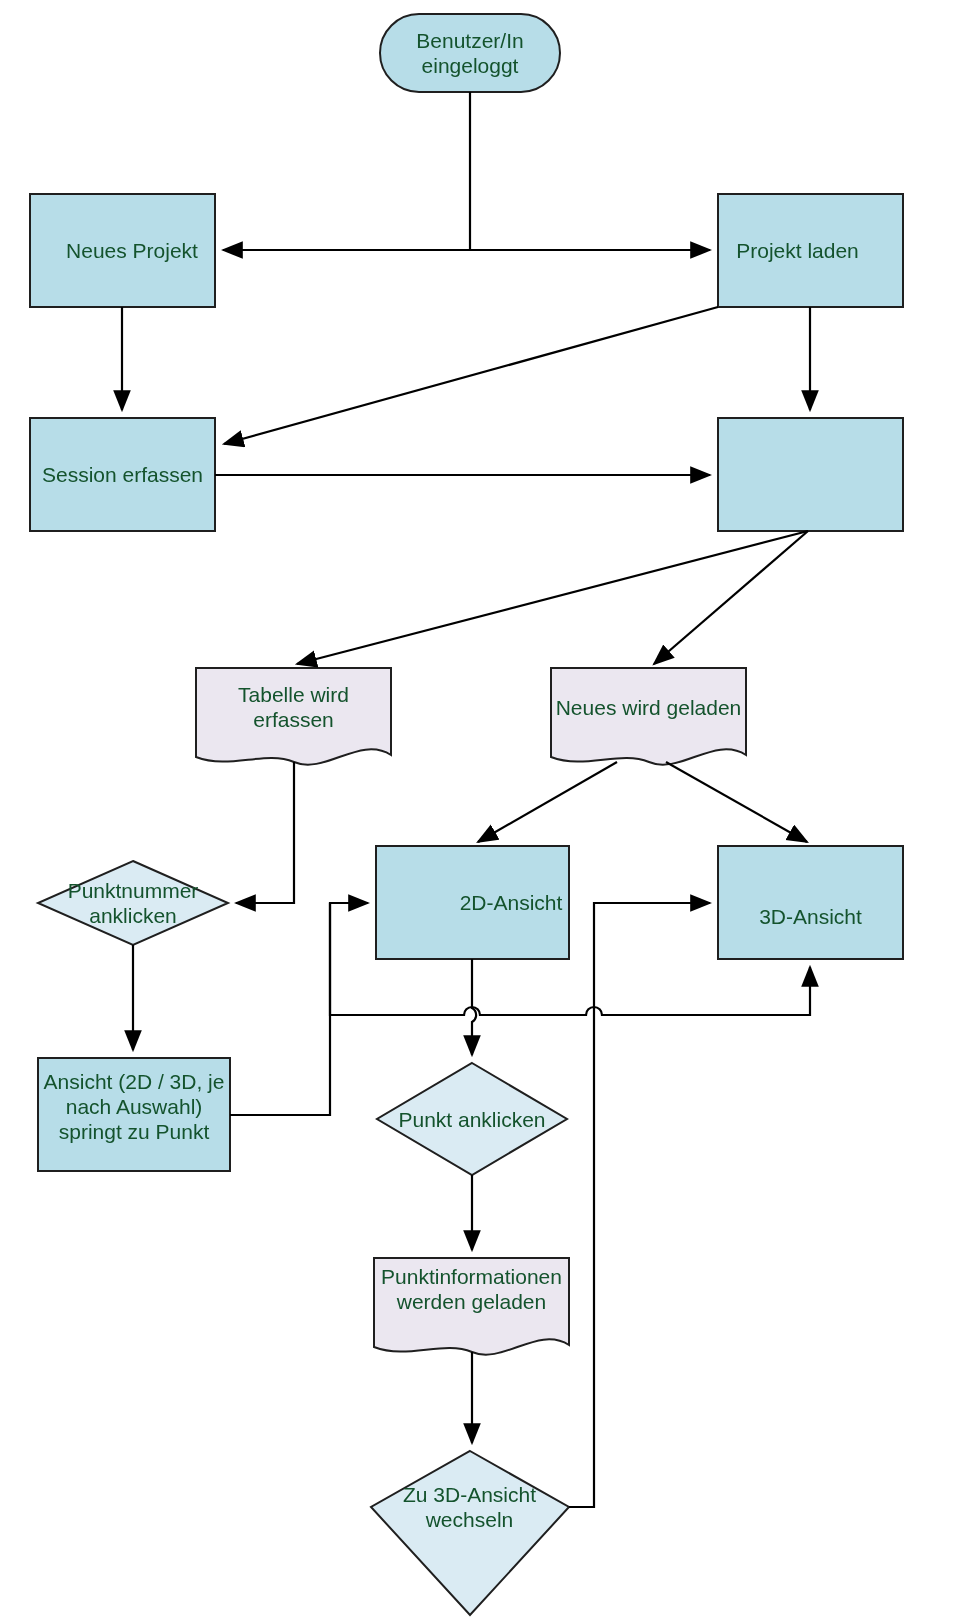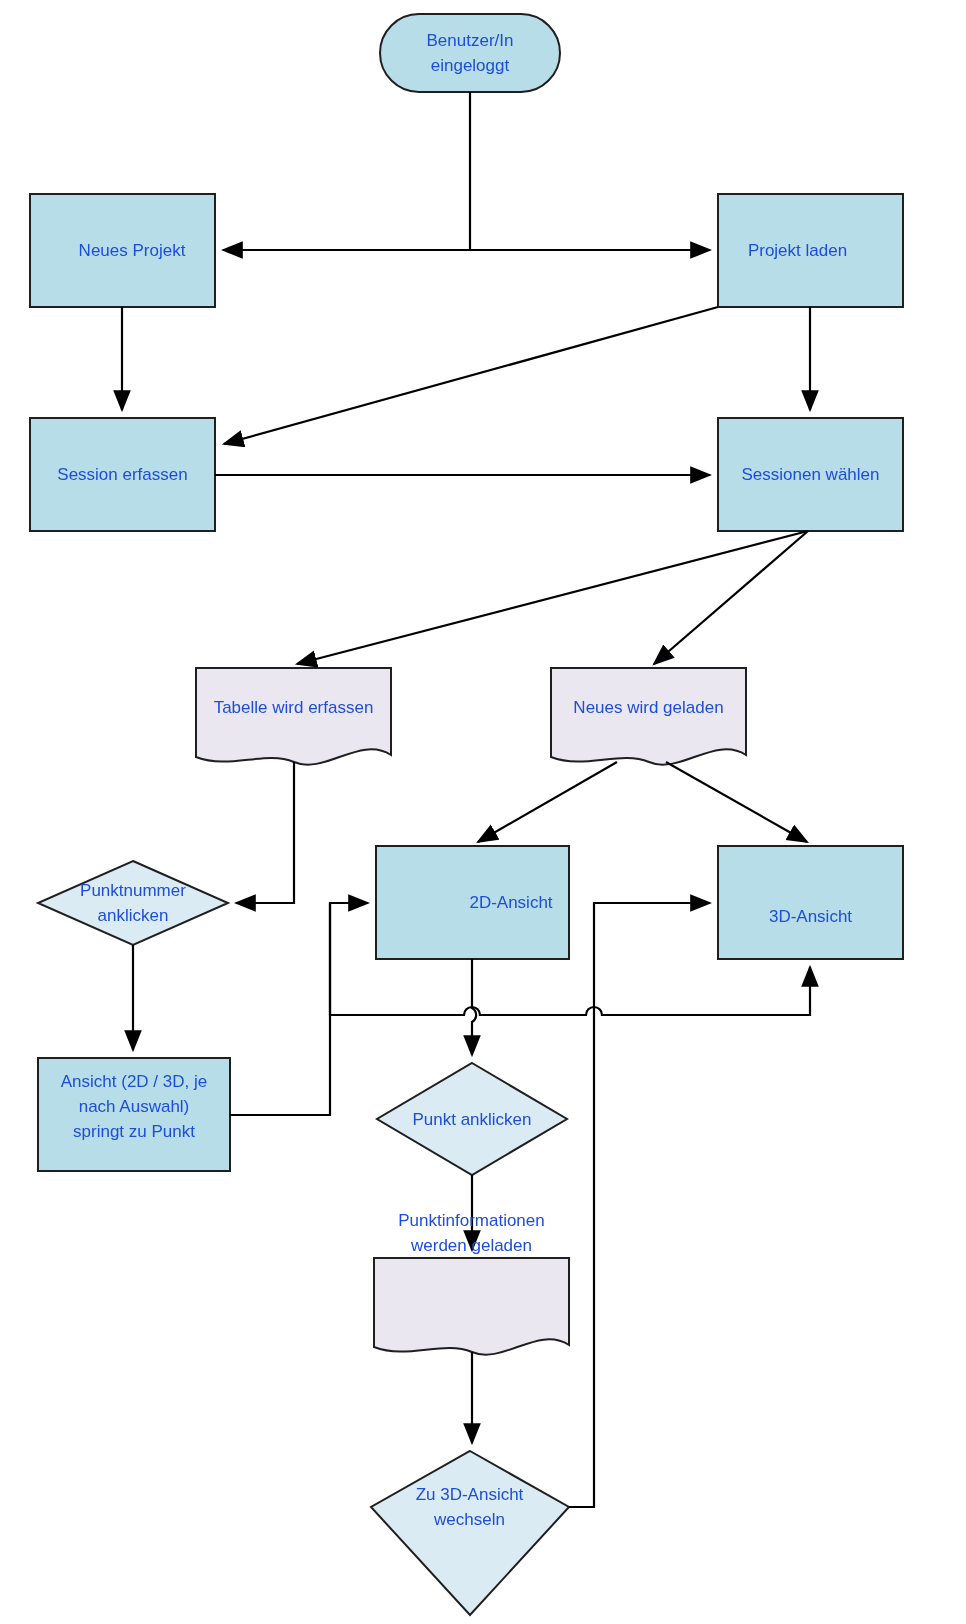--- a/index.html
+++ b/index.html
@@ -23,40 +23,40 @@
     top: 0;
     width: 966px;
     height: 1624px;
   }
   .node-label {
     position: absolute;
     display: flex;
     align-items: center;
     justify-content: center;
     text-align: center;
-    color: #1d4ed8;
+    color: #14532d;
     font-family: "Liberation Sans", sans-serif;
-    font-size: 17px;
+    font-size: 21px;
     line-height: 25px;
     pointer-events: none;
     white-space: pre-line;
   }
   .lbl-start   { left: 380px; top: 14px;   width: 180px; height: 78px; }
   .lbl-neu     { left: 30px;  top: 194px;  width: 204px; height: 113px; }
   .lbl-laden   { left: 718px; top: 194px;  width: 159px; height: 113px; }
   .lbl-sesserf { left: 30px;  top: 418px;  width: 185px; height: 113px; }
   .lbl-sesswah { left: 718px; top: 418px;  width: 185px; height: 113px; }
   .lbl-tabelle { left: 196px; top: 668px;  width: 195px; height: 78px; }
   .lbl-karte   { left: 551px; top: 668px;  width: 195px; height: 78px; }
   .lbl-punktnr { left: 38px;  top: 862px;  width: 190px; height: 82px; }
   .lbl-2d      { left: 376px; top: 846px;  width: 182px; height: 113px; margin-left: 44px; }
   .lbl-3d      { left: 718px; top: 846px;  width: 185px; height: 140px; }
   .lbl-ansicht { left: 38px;  top: 1058px; width: 192px; height: 97px; }
   .lbl-punktan { left: 378px; top: 1064px; width: 188px; height: 110px; }
-  .lbl-punktinf{ left: 374px; top: 1194px; width: 195px; height: 78px; }
+  .lbl-punktinf{ left: 374px; top: 1250px; width: 195px; height: 78px; }
   .lbl-zu3d    { left: 372px; top: 1452px; width: 195px; height: 110px; }
 </style>
 </head>
 <body>
 
 <div id="stage">
 
   <svg id="flow-svg" viewBox="0 0 966 1624">
     <defs>
       <marker id="arrowEnd" markerWidth="10" markerHeight="10" refX="9" refY="4" orient="auto" markerUnits="strokeWidth">
@@ -135,21 +135,20 @@
       <path d="M569,1507 L594,1507 L594,1015"></path>
 
     </g>
   </svg>
 
   <div class="node-label lbl-start">Benutzer/In
 eingeloggt</div>
   <div class="node-label lbl-neu">Neues Projekt</div>
   <div class="node-label lbl-laden">Projekt laden</div>
   <div class="node-label lbl-sesserf">Session erfassen</div>
-  <div class="node-label lbl-sesswah">Sessionen wählen</div>
   <div class="node-label lbl-tabelle">Tabelle wird erfassen</div>
   <div class="node-label lbl-karte">Neues wird geladen</div>
   <div class="node-label lbl-punktnr">Punktnummer
 anklicken</div>
   <div class="node-label lbl-2d">2D-Ansicht</div>
   <div class="node-label lbl-3d">3D-Ansicht</div>
   <div class="node-label lbl-ansicht">Ansicht (2D / 3D, je
 nach Auswahl)
 springt zu Punkt</div>
   <div class="node-label lbl-punktan">Punkt anklicken</div>

